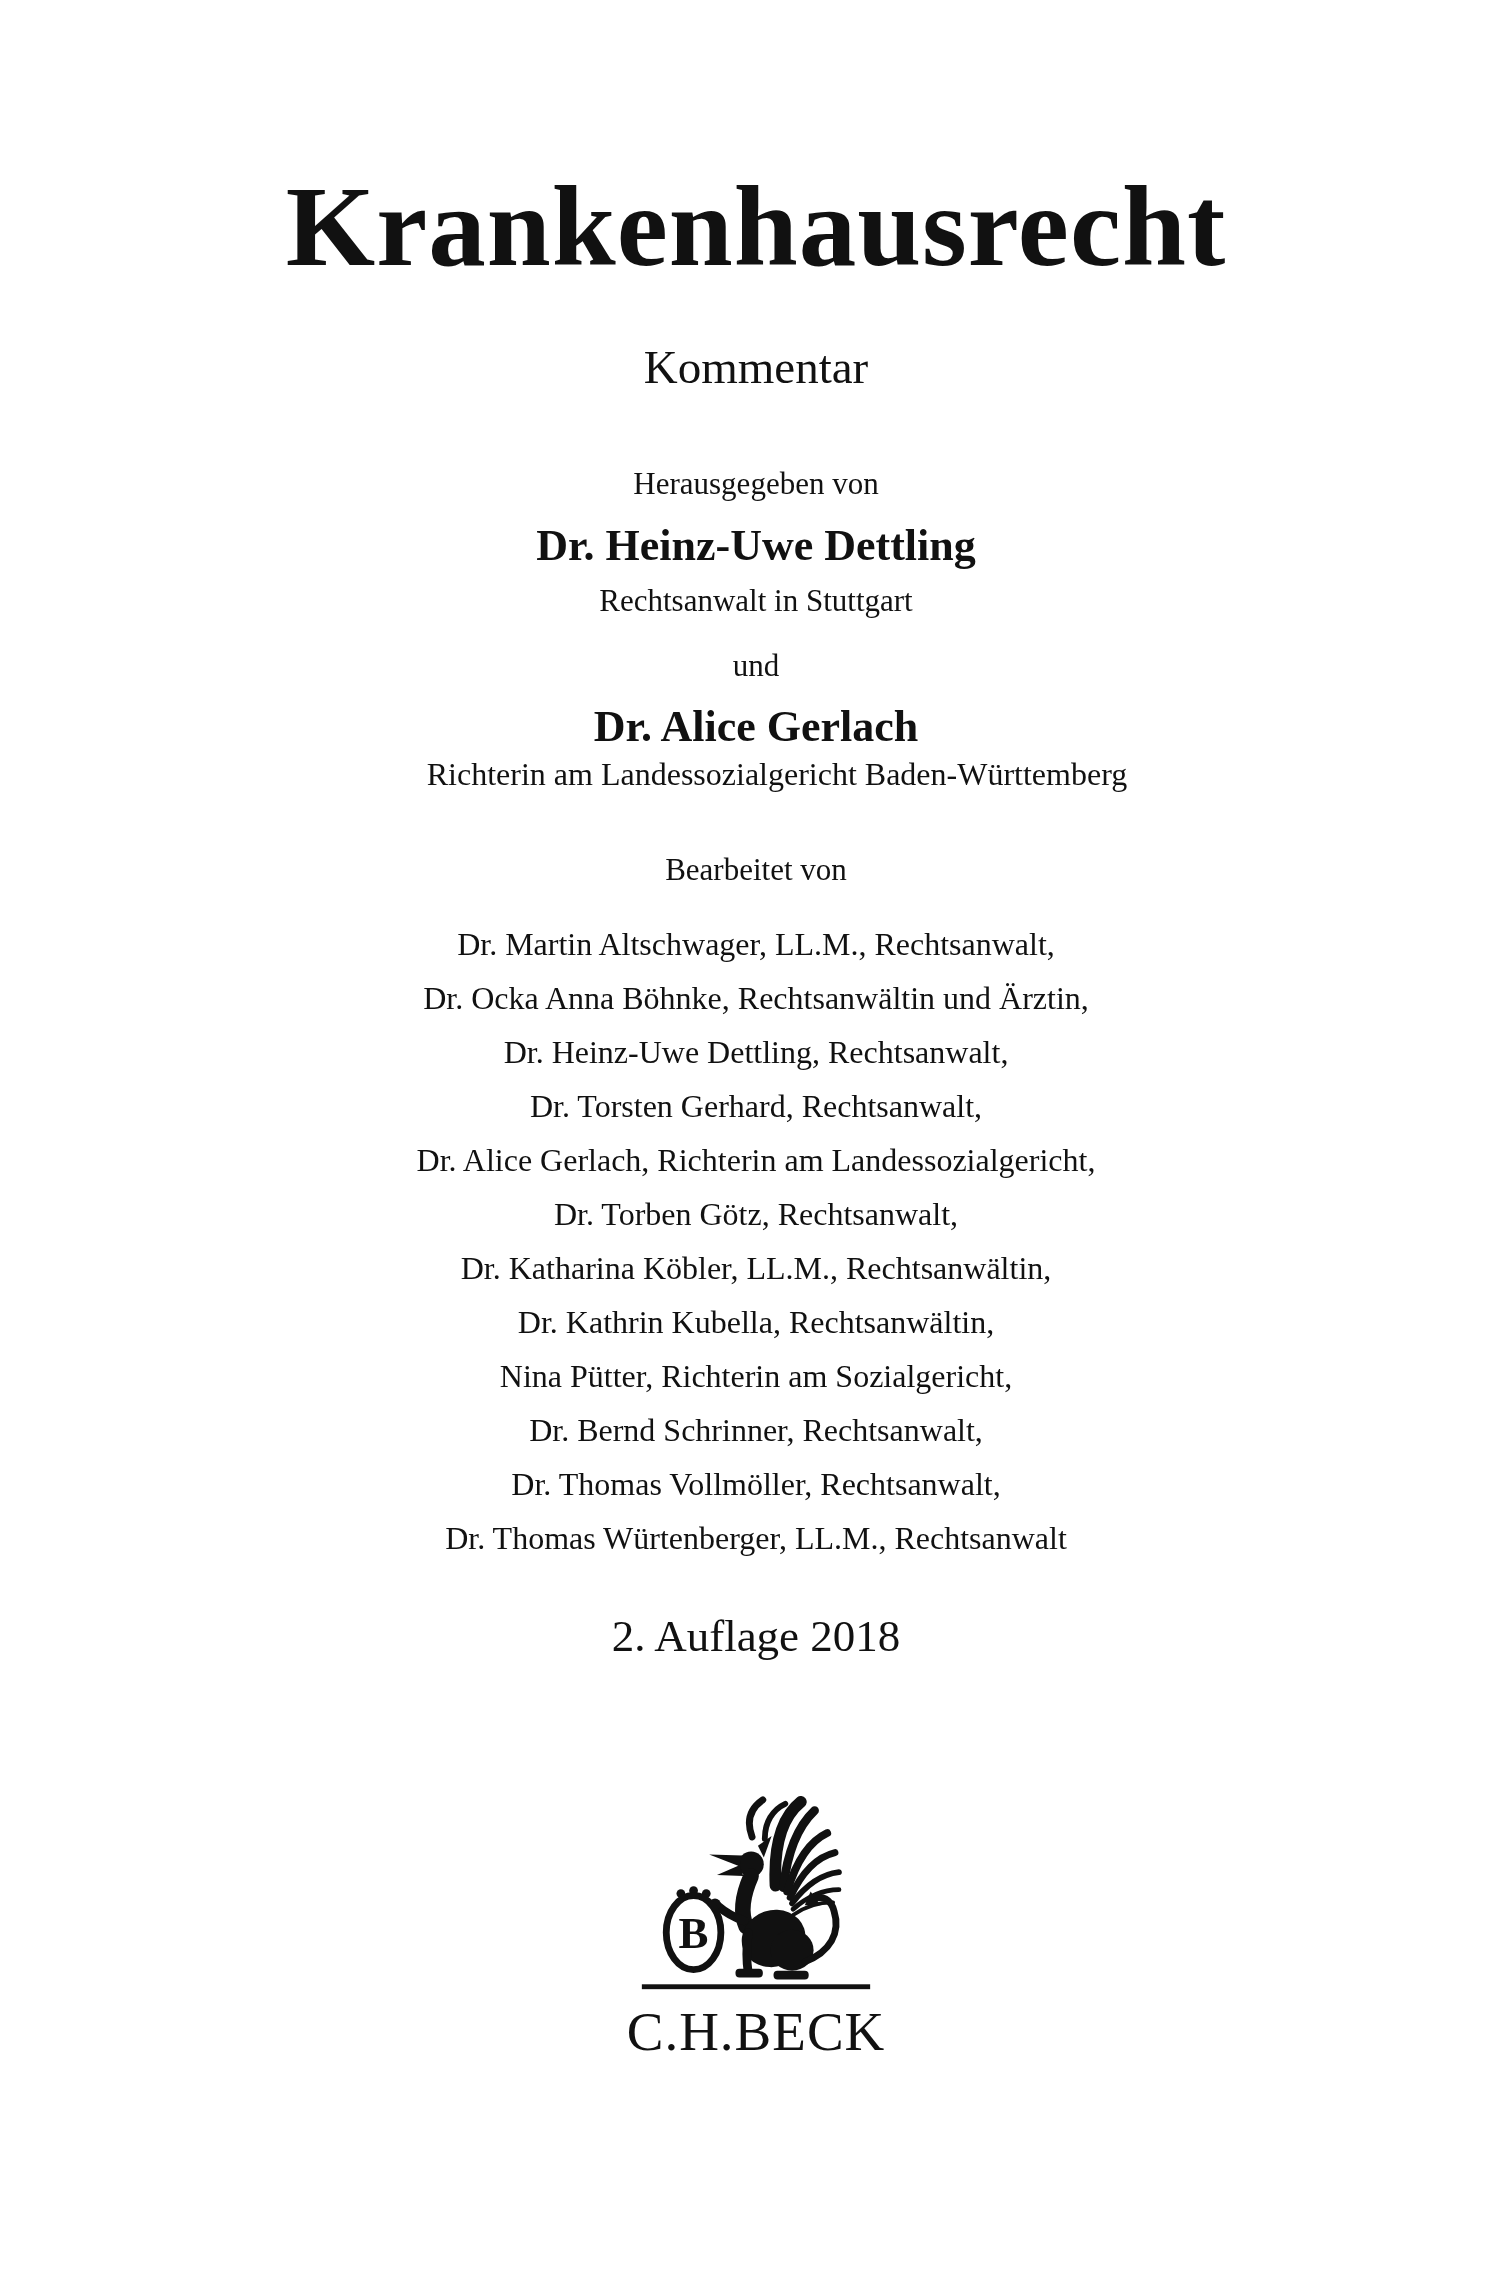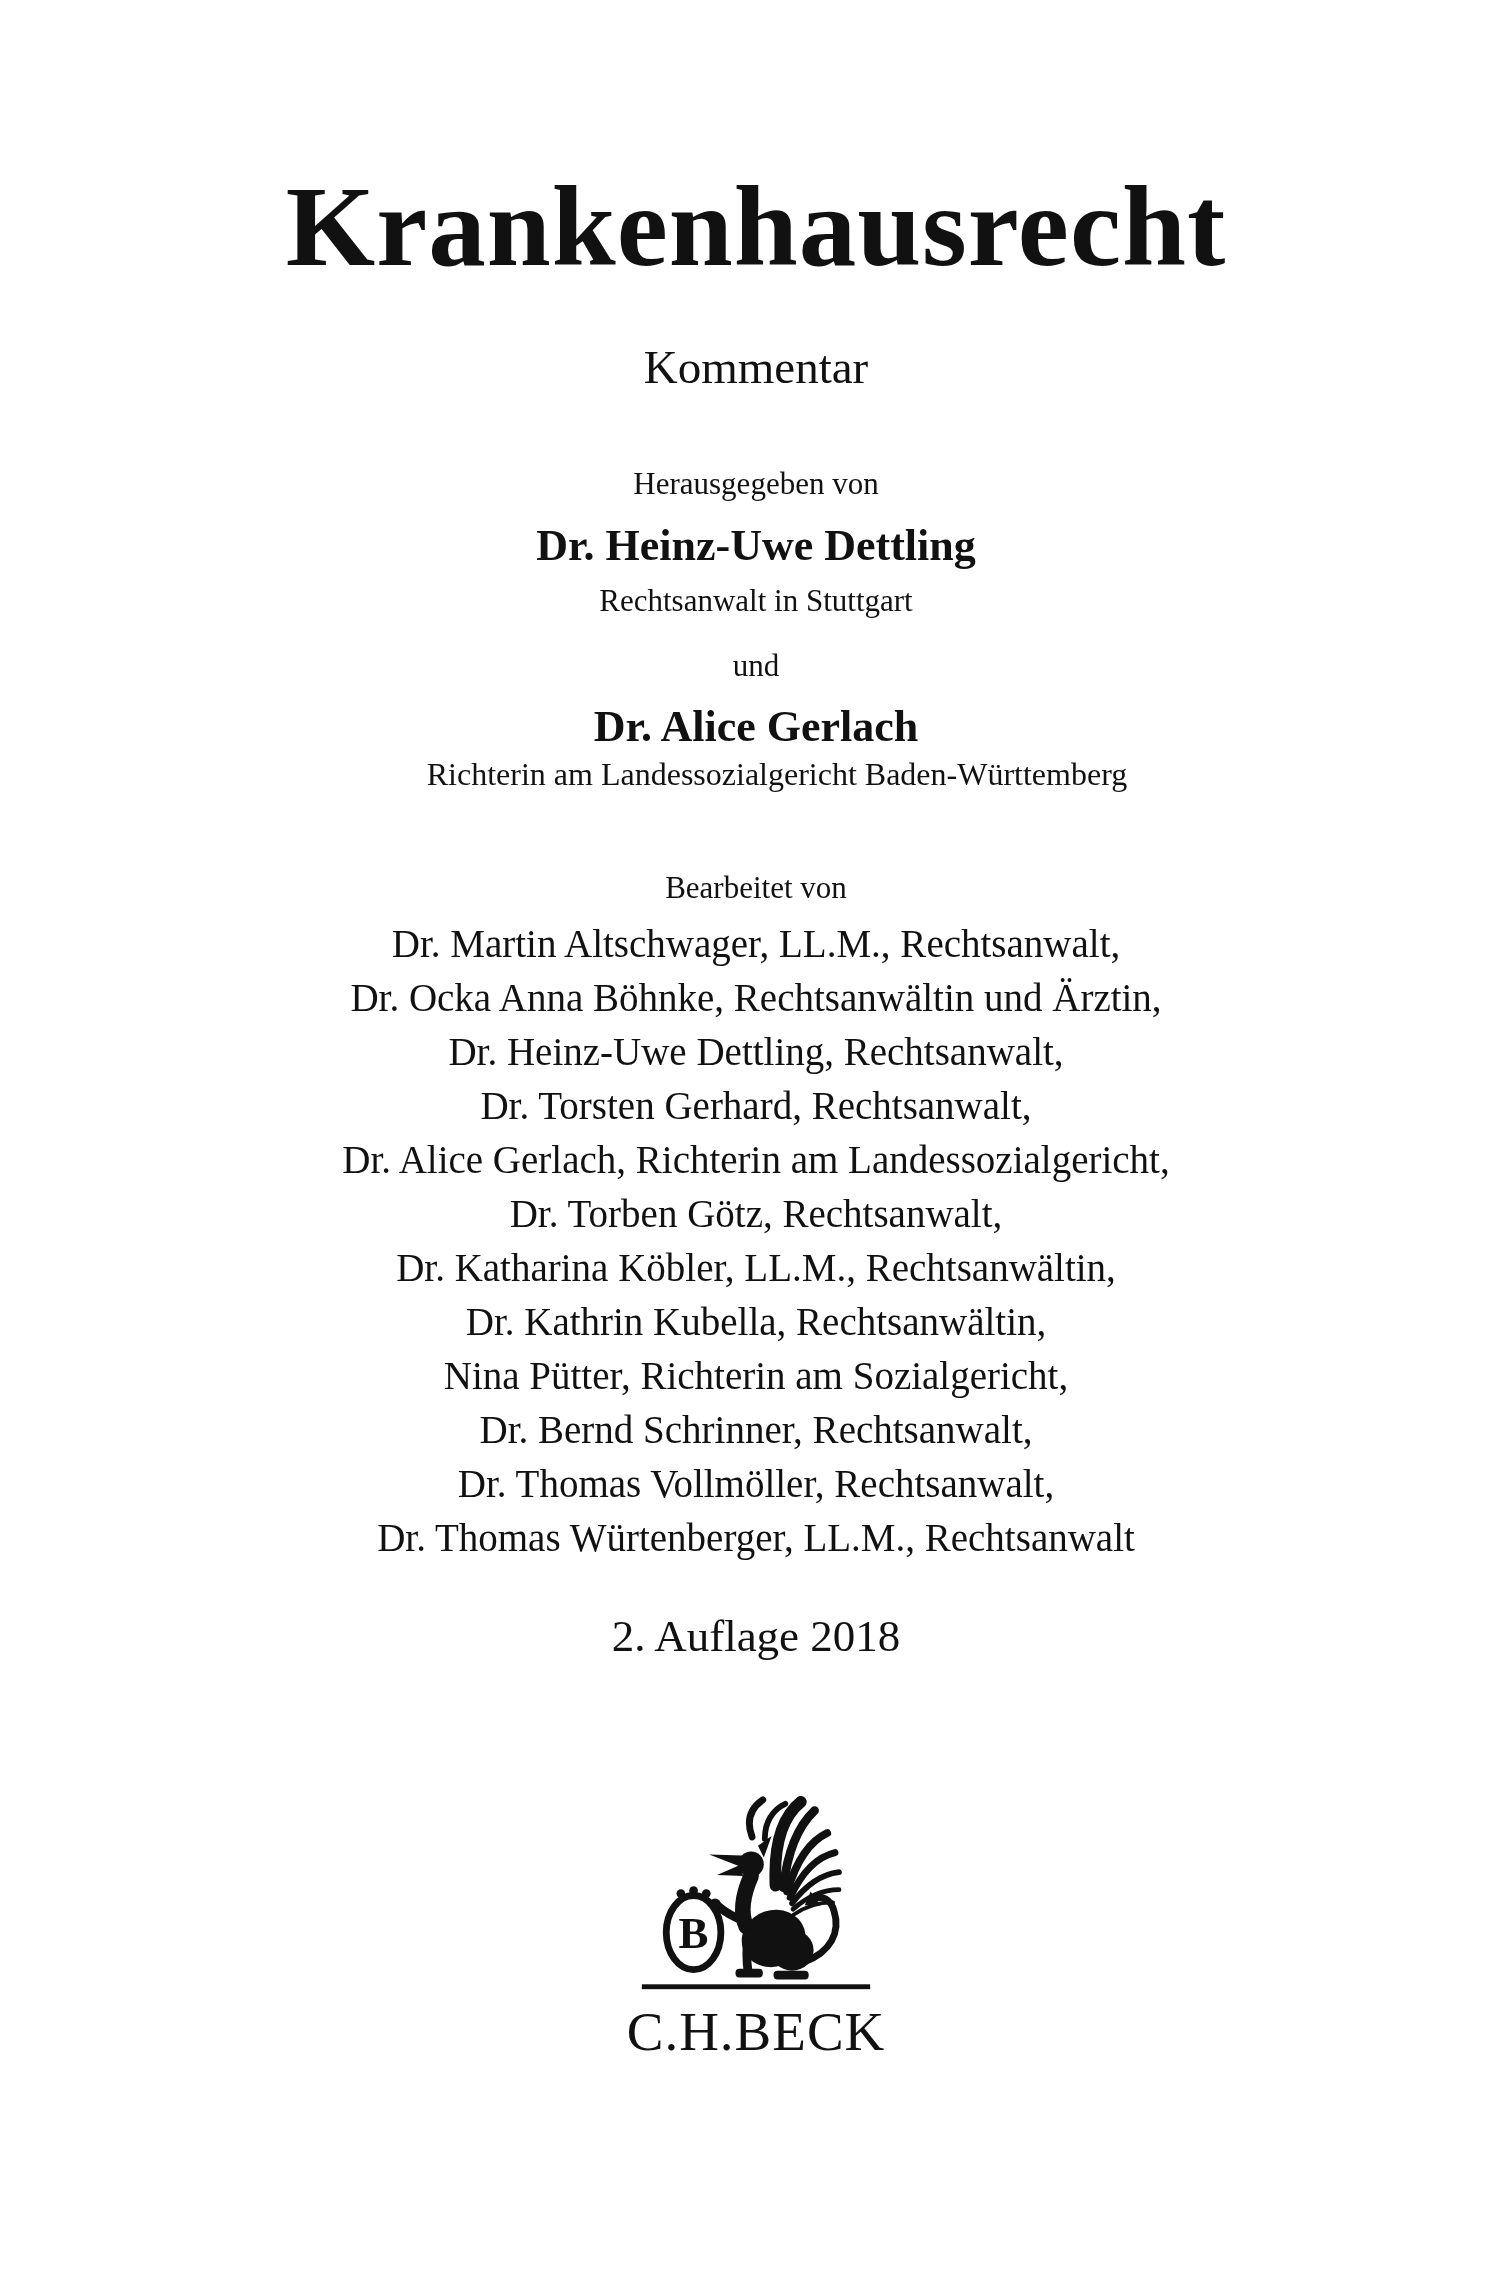--- a/index.html
+++ b/index.html
@@ -60,32 +60,32 @@
     top: 701px;
     font-size: 44px;
     font-weight: bold;
   }
   .editor2-role {
     top: 756px;
     font-size: 32px;
     padding-left: 42px;
   }
   .contributors-label {
-    top: 870px;
+    top: 852px;
     font-size: 31px;
   }
   .contributors {
     position: absolute;
     top: 917px;
     left: 0;
     right: 0;
     text-align: center;
   }
   .contributor-line {
-    font-size: 39px;
+    font-size: 32px;
     line-height: 54px;
     white-space: nowrap;
   }
   .edition {
     top: 1610px;
     font-size: 45px;
   }
   .publisher-logo {
     position: absolute;
     top: 1796px;

